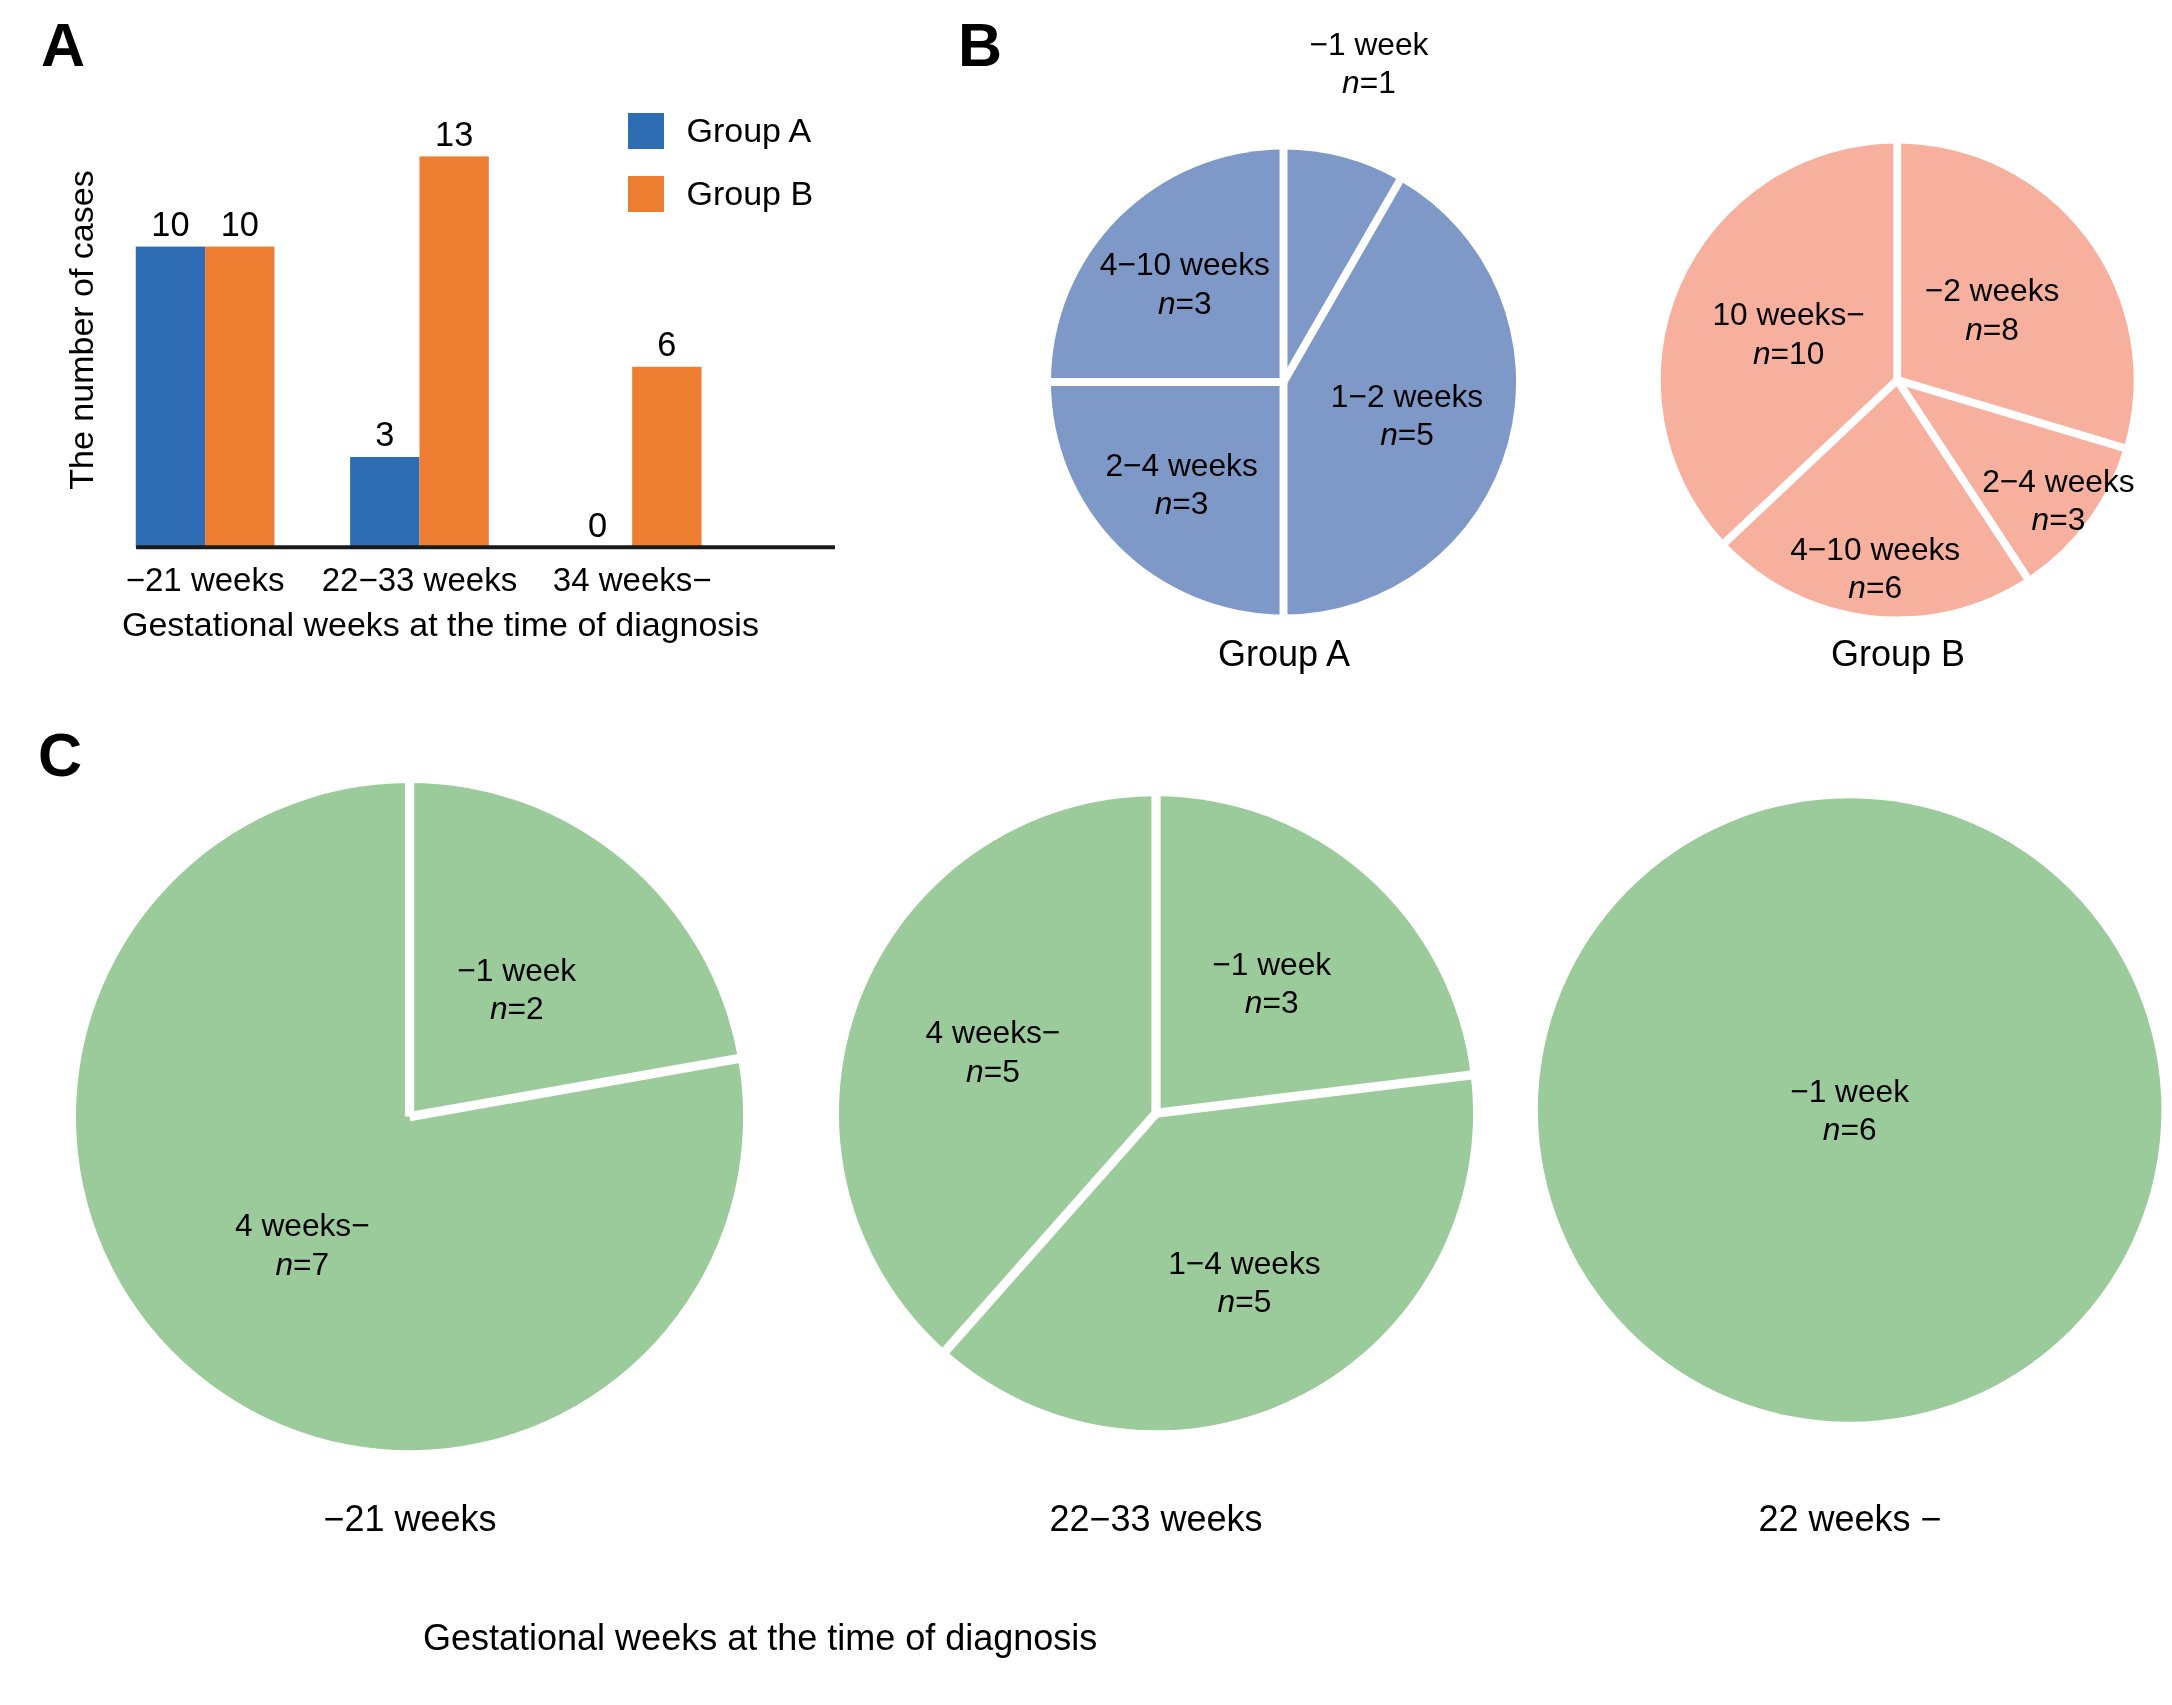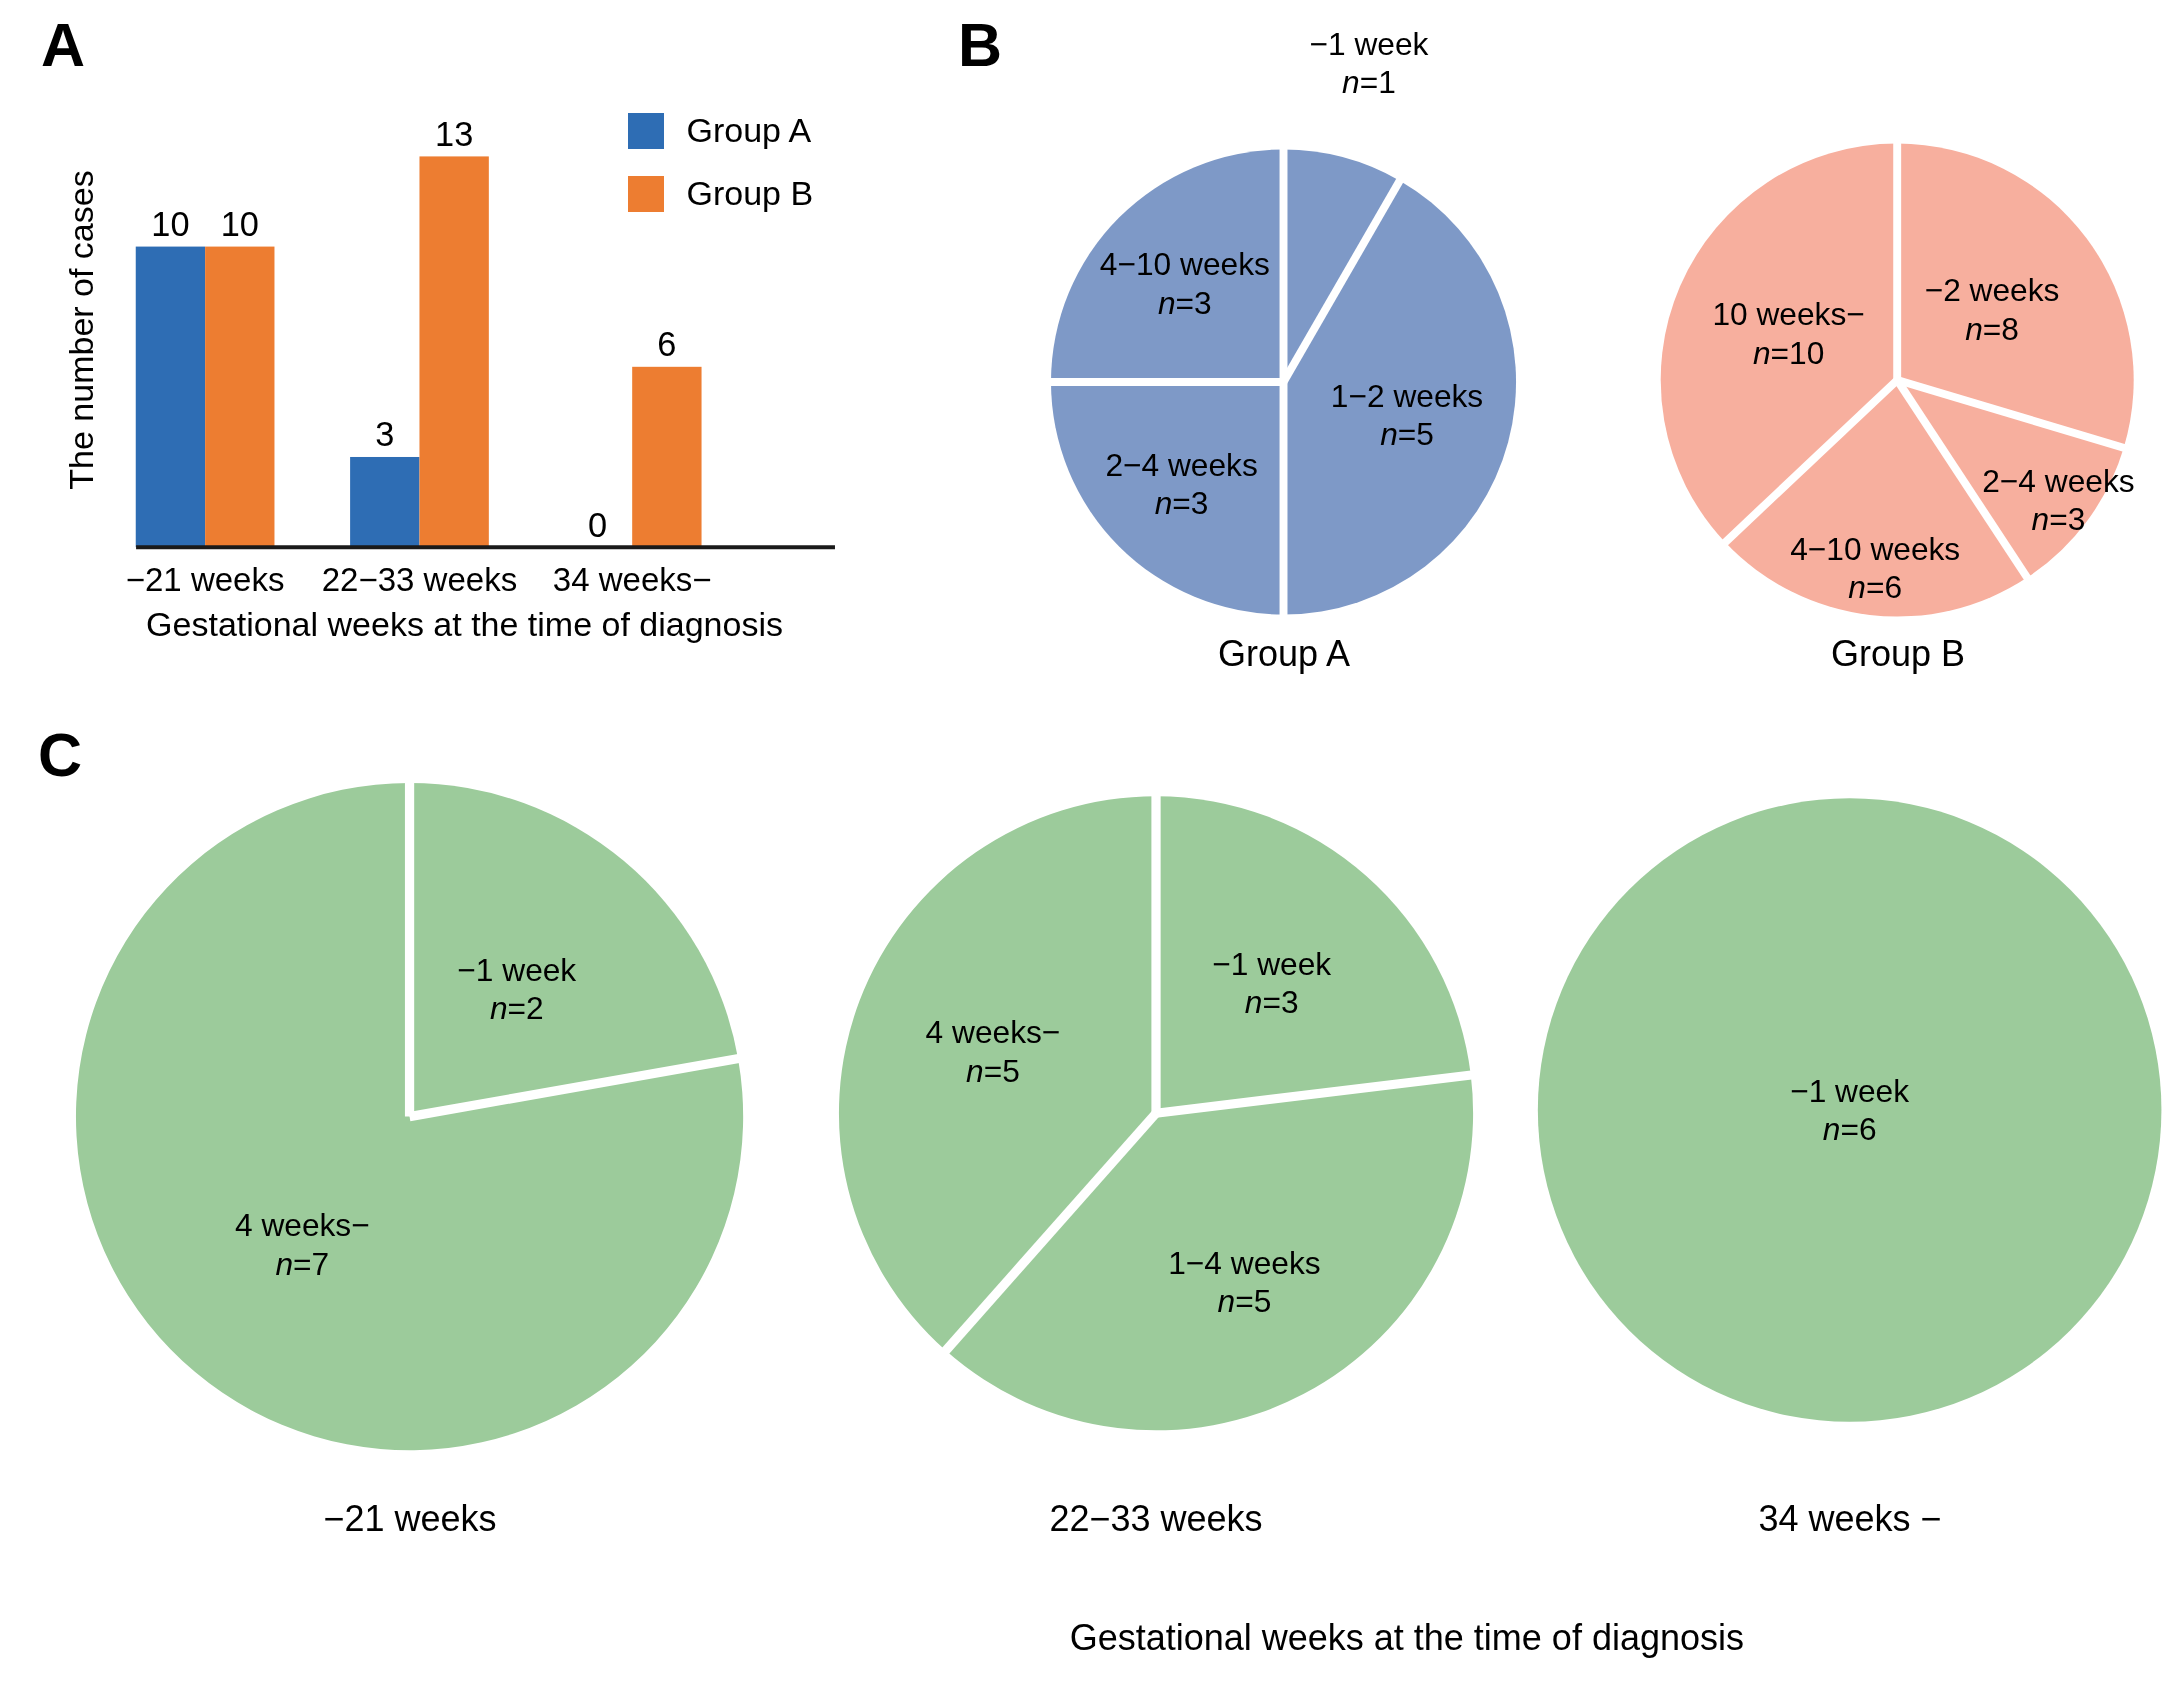--- a/index.html
+++ b/index.html
@@ -22,21 +22,21 @@
   }
   .ylabel{
     position:absolute;
     left:81px;top:330px;
     transform:translate(-50%,-50%) rotate(-90deg);
     font-size:34px;
     white-space:nowrap;
   }
   .axis-title{
     position:absolute;
-    text-align:right;
+    text-align:left;
     font-size:34px;
     white-space:nowrap;
   }
   .axis-title.a{left:122px;width:661px;top:605px;}
   .axis-title.c{left:423px;width:1321px;top:1617px;font-size:36px;}
   .legend{
     position:absolute;
     left:628px;top:111px;
   }
   .legend-row{
@@ -153,18 +153,18 @@
       <div class="legend-swatch" style="background: rgb(237, 125, 49);"></div>
       <div class="legend-label">Group B</div>
     </div>
   </div>
 
   <div class="pie-caption" style="left:1284px;top:633px;">Group A</div>
   <div class="pie-caption" style="left:1898px;top:633px;">Group B</div>
 
   <div class="pie-caption" style="left:410px;top:1498px;">−21 weeks</div>
   <div class="pie-caption" style="left:1156px;top:1498px;">22−33 weeks</div>
-  <div class="pie-caption" style="left:1850px;top:1498px;">34 weeks −</div>
+  <div class="pie-caption" style="left:1850px;top:1498px;">22 weeks −</div>
 
   <div class="axis-title c">Gestational weeks at the time of diagnosis</div>
 
 </div>
 
 
 </body></html>

